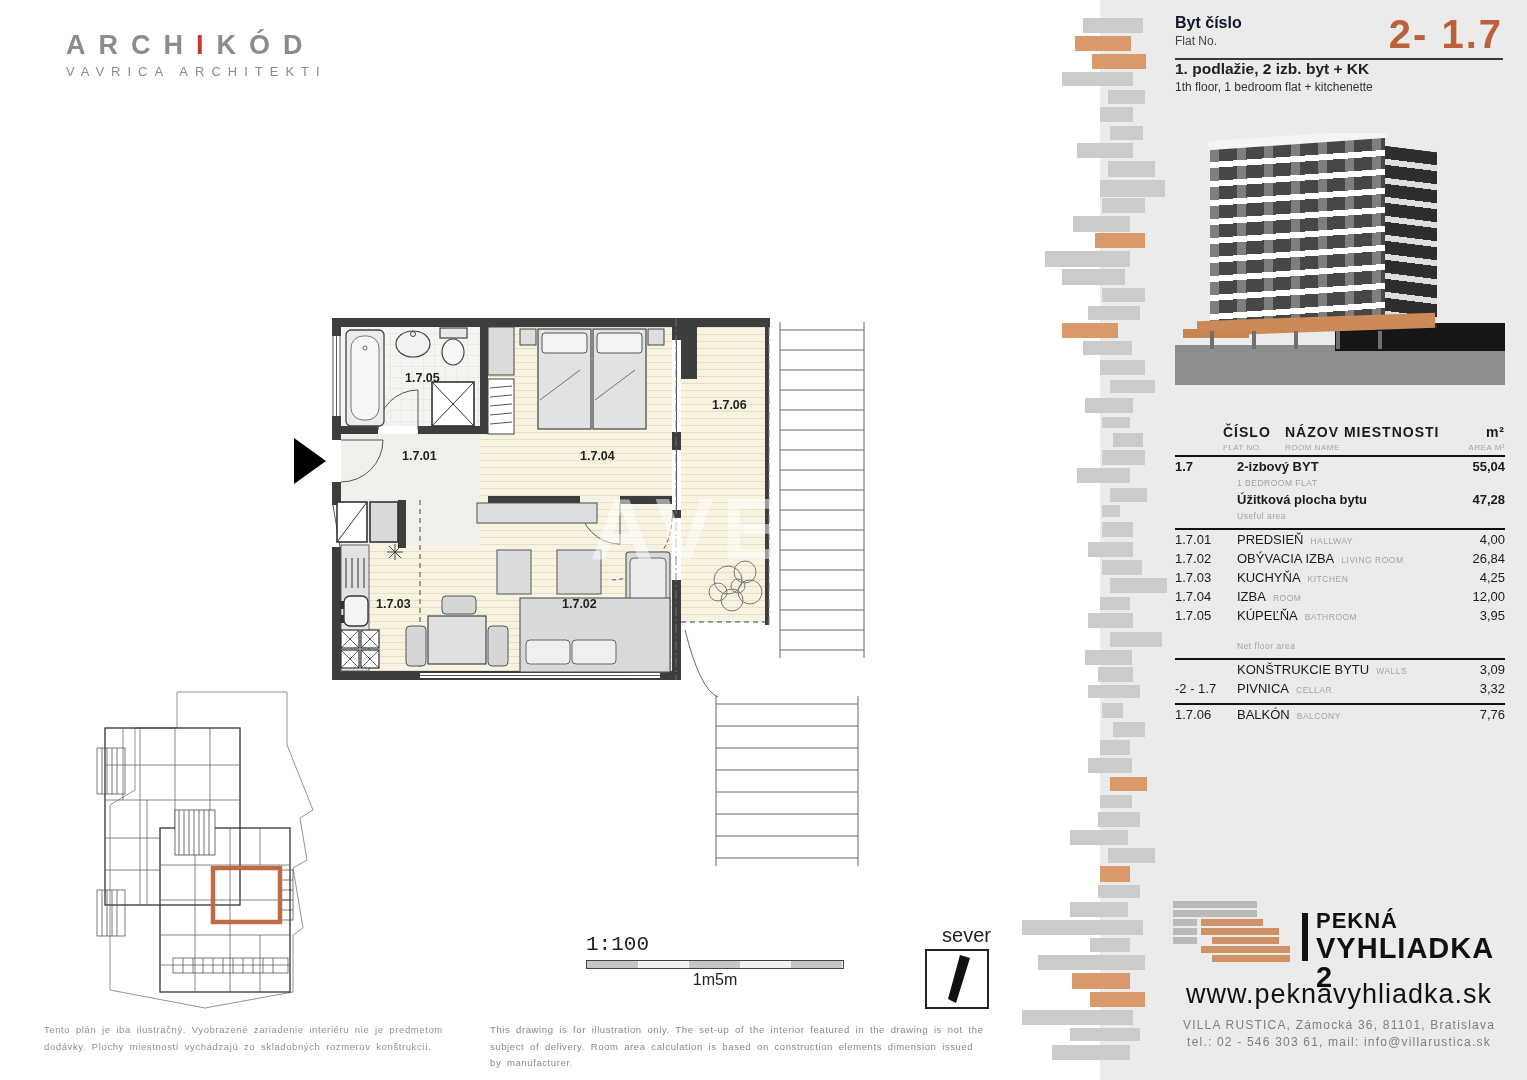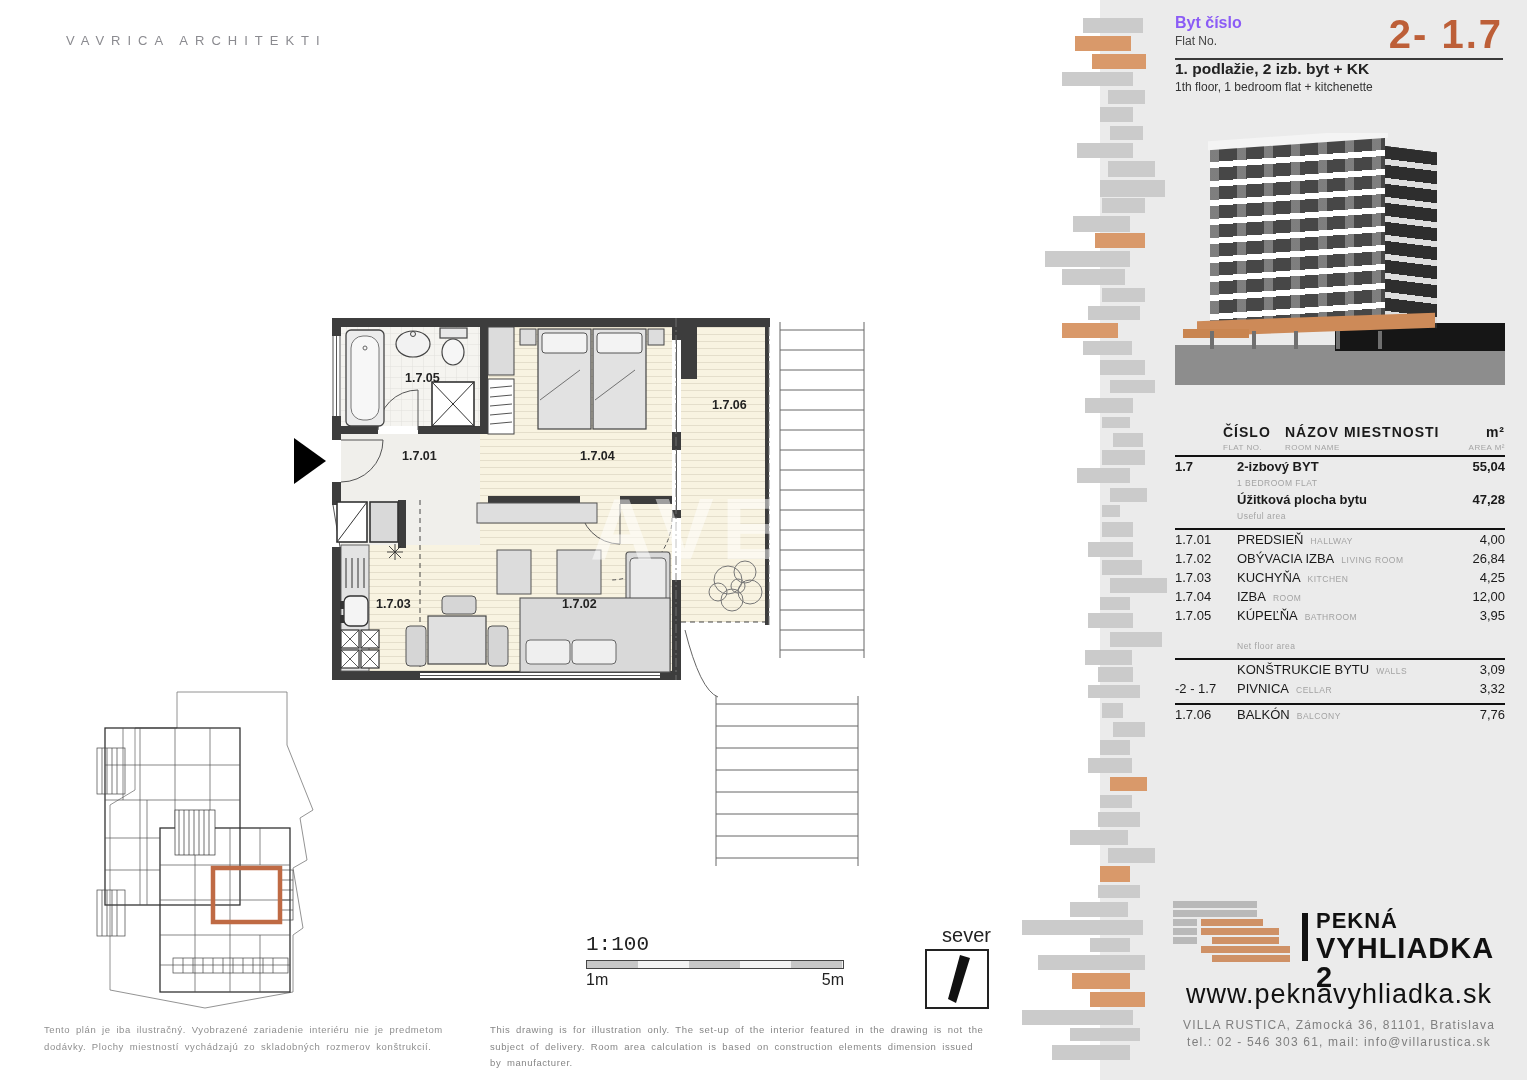--- a/index.html
+++ b/index.html
@@ -15,21 +15,21 @@
   .bar-o { background:#d9996a; }
 
   
   .archikod { position:absolute; left:66px; top:30px; color:#8b8b90; }
   .archikod .l1 { font-size:27px; font-weight:bold; letter-spacing:13px; }
   .archikod .l1 .red { color:#c6342e; }
   .archikod .l2 { font-size:13px; letter-spacing:7px; margin-top:3px; }
 
   
   .flat-head { position:absolute; left:1175px; top:14px; width:328px; }
-  .fh-sk { font-size:16px; font-weight:bold; color:#8b5cf6; }
+  .fh-sk { font-size:16px; font-weight:bold; color:#0f172a; }
   .fh-en { font-size:12px; color:#444; margin-top:2px; }
   .fh-num { position:absolute; right:0; top:-2px; font-size:40px; font-weight:bold; color:#bd5f38; letter-spacing:2px; }
   .fh-rule { border-top:2px solid #3a3a3a; margin-top:10px; }
   .fh-floor-sk { font-size:15.5px; font-weight:bold; color:#222; }
   .fh-floor-en { font-size:12px; color:#333; margin-top:2px; }
 
   
   .render { position:absolute; left:1175px; top:133px; width:330px; height:260px; overflow:hidden; }
   .render > div { position:absolute; }
   .r-ground { left:0; top:212px; width:330px; height:40px; background:#8d8d8d; }
@@ -68,21 +68,21 @@
   .plan { position:absolute; left:280px; top:300px; }
   .siteplan { position:absolute; left:55px; top:690px; }
   .watermark { position:absolute; left:590px; top:478px; font-size:88px; font-weight:bold;
                color:rgba(255,255,255,.5); letter-spacing:8px; }
 
   
   .scale { position:absolute; left:586px; top:933px; width:258px; }
   .scale .ratio { font-size:21px; color:#222;font-family:Liberation Mono, monospace; }
   .scale .bar-line { margin-top:4px; height:9px; border:1px solid #444;
       background:repeating-linear-gradient(90deg,#c7c7c7 0 51px,#f2f2f2 51px 102px); }
-  .scale .ends { display:flex; justify-content:space-between; font-size:16px; color:#222; margin-top:2px; }
+  .scale .ends { display:flex; justify-content:center; font-size:16px; color:#222; margin-top:2px; }
 
   
   .north { position:absolute; left:925px; top:924px; width:68px; text-align:center; }
   .north .lbl { font-size:20px; color:#222; text-align:right; padding-right:2px; }
   .north .box { margin-top:2px; width:64px; height:60px; border:2px solid #222; background:#fff; position:relative; }
 
   
   .disc { position:absolute; top:1022px; font-size:9.5px; color:#8f8f8f; letter-spacing:.6px;
           line-height:1.75; word-spacing:2.5px; }
   .disc-sk { left:44px; width:420px; }
@@ -161,20 +161,21 @@
       <div class="bar bar-g" style="left: 1090px; top: 938px; width: 40px; height: 14px;"></div>
       <div class="bar bar-g" style="left: 1038px; top: 955px; width: 107px; height: 15px;"></div>
       <div class="bar bar-o" style="left: 1072px; top: 973px; width: 58px; height: 16px;"></div>
       <div class="bar bar-o" style="left: 1090px; top: 992px; width: 55px; height: 15px;"></div>
       <div class="bar bar-g" style="left: 1022px; top: 1010px; width: 111px; height: 15px;"></div>
       <div class="bar bar-g" style="left: 1070px; top: 1028px; width: 70px; height: 13px;"></div>
       <div class="bar bar-g" style="left: 1052px; top: 1045px; width: 78px; height: 15px;"></div>
     </div>
 
   <div class="archikod">
+    <div class="l1"><span>ARCH</span><span class="red">I</span><span>KÓD</span></div>
     <div class="l2">VAVRICA ARCHITEKTI</div>
   </div>
 
   <svg class="plan" width="600" height="580" viewBox="0 0 600 580">
     <defs>
       <pattern id="planks" width="10" height="7" patternUnits="userSpaceOnUse">
         <rect width="10" height="7" fill="#f8f3e1"></rect>
           <line x1="0" y1="6.5" x2="10" y2="6.5" stroke="#e4decb" stroke-width="1"></line>
       </pattern>
       <pattern id="tiles" width="11" height="11" patternUnits="userSpaceOnUse">

